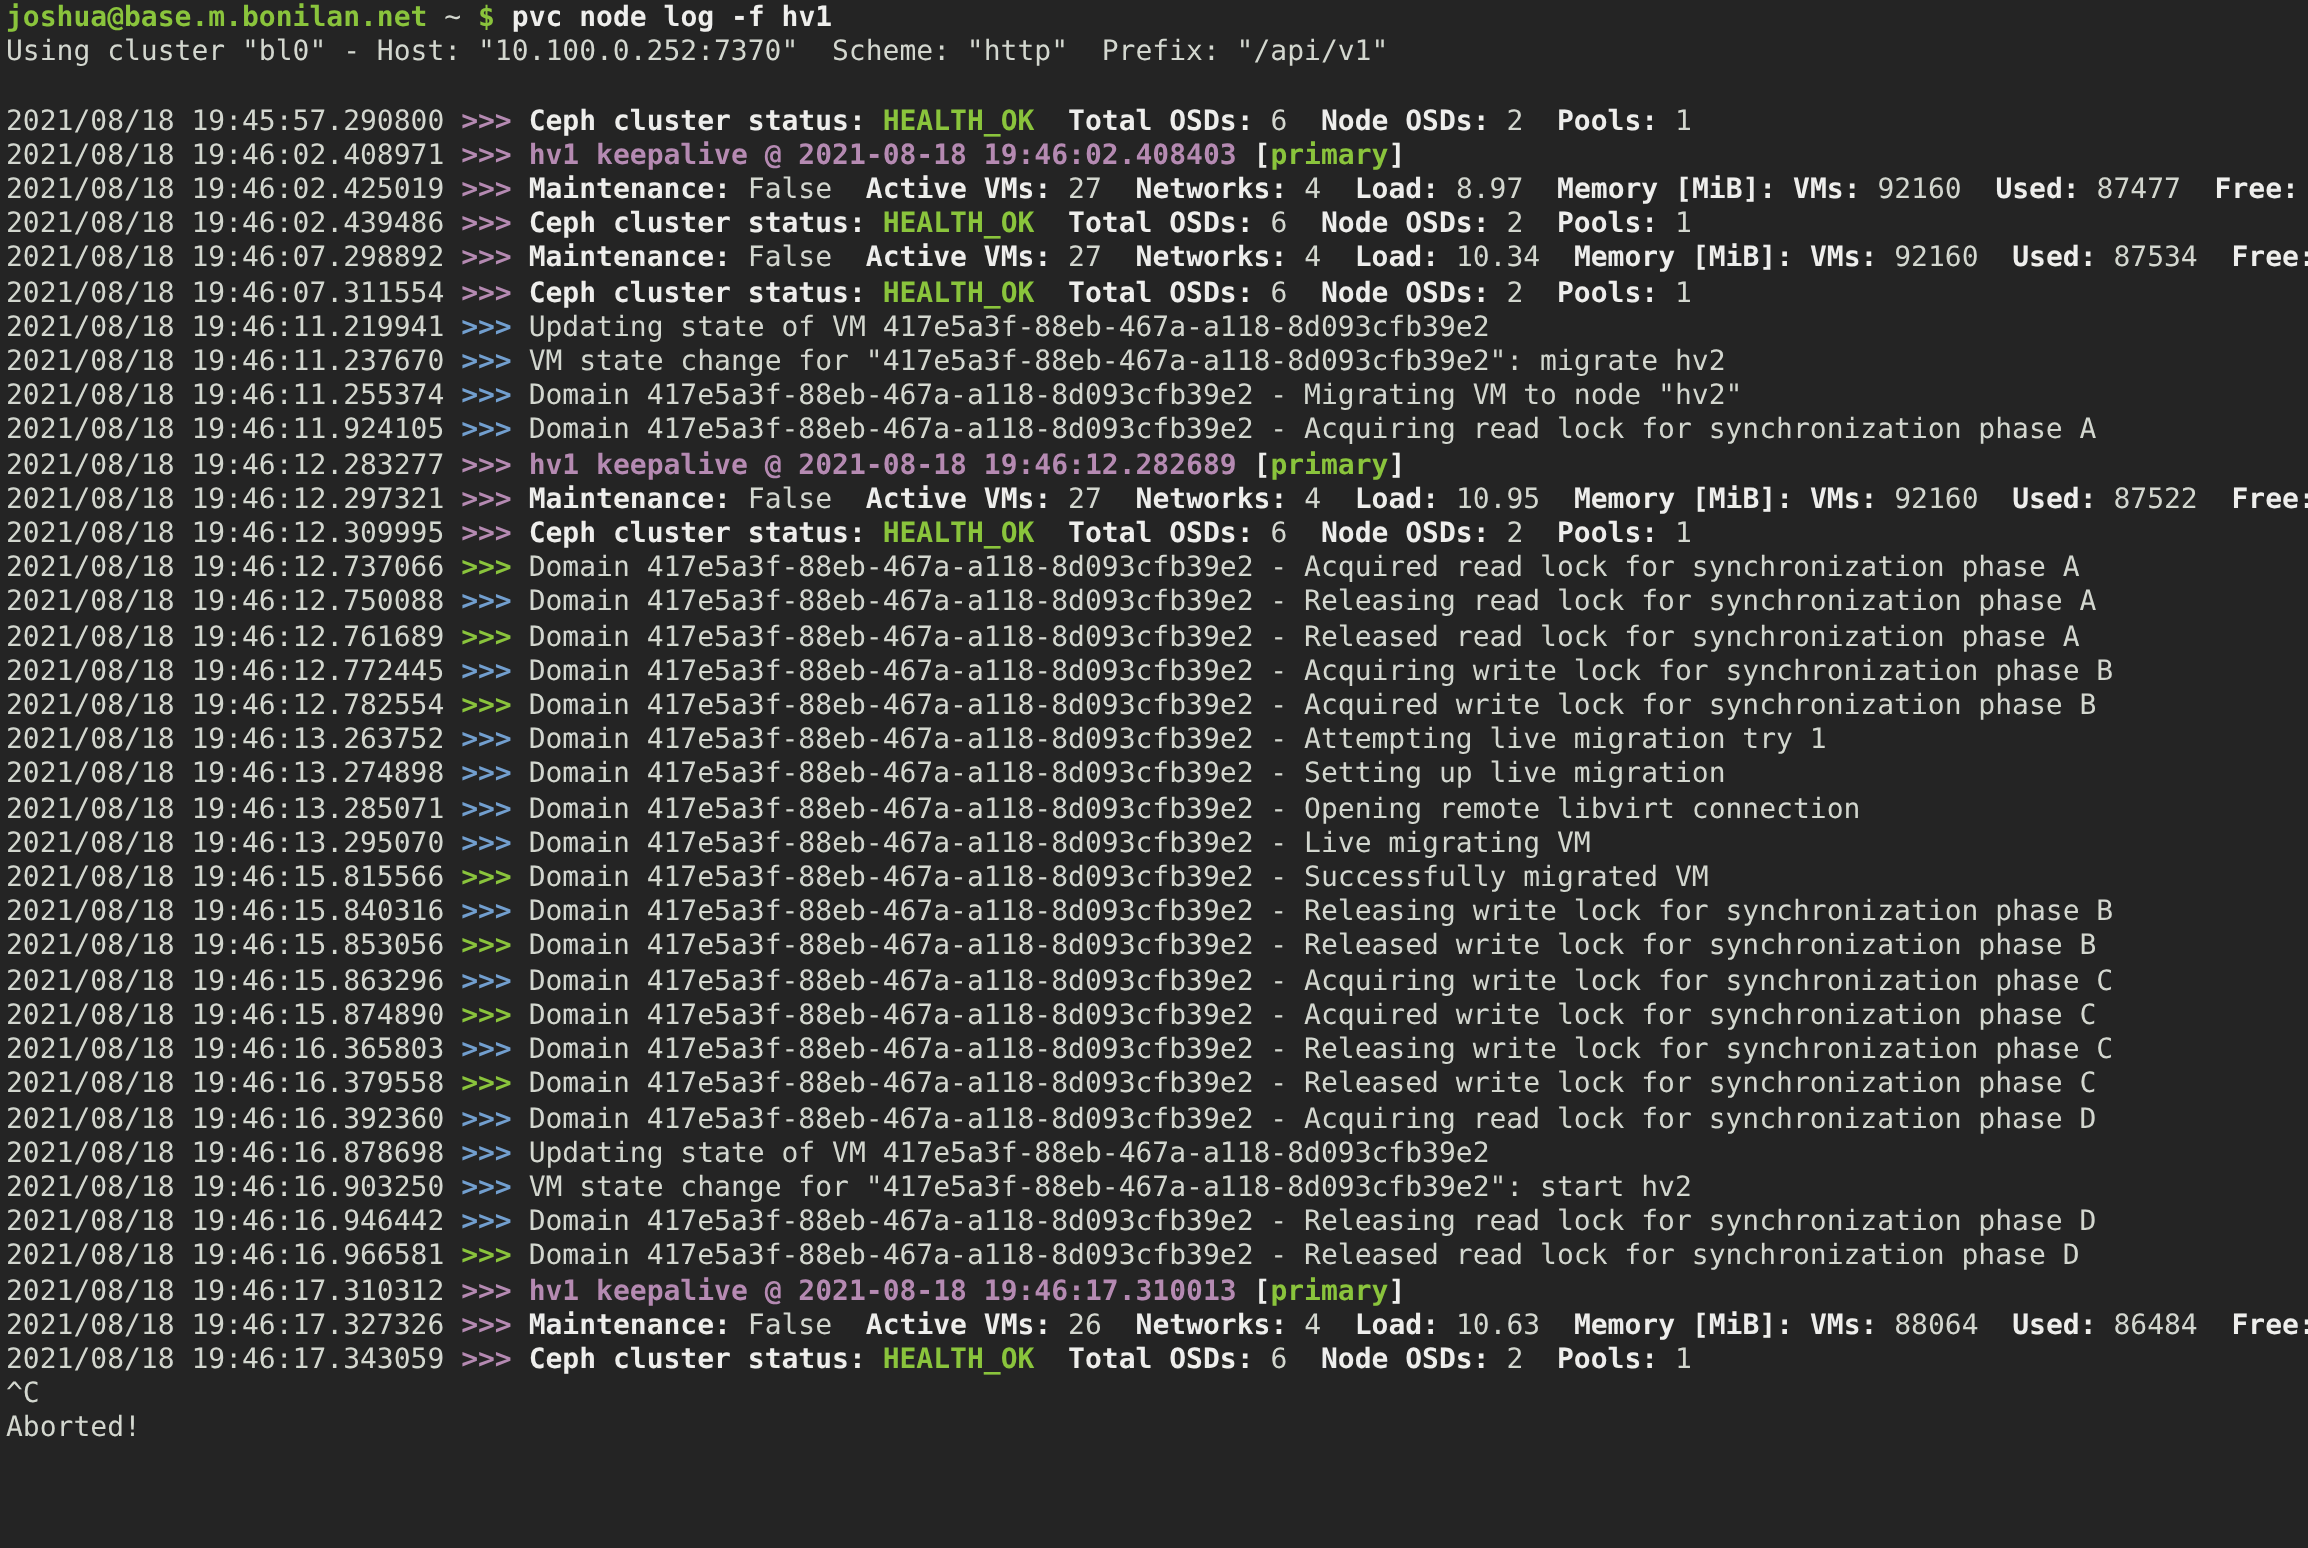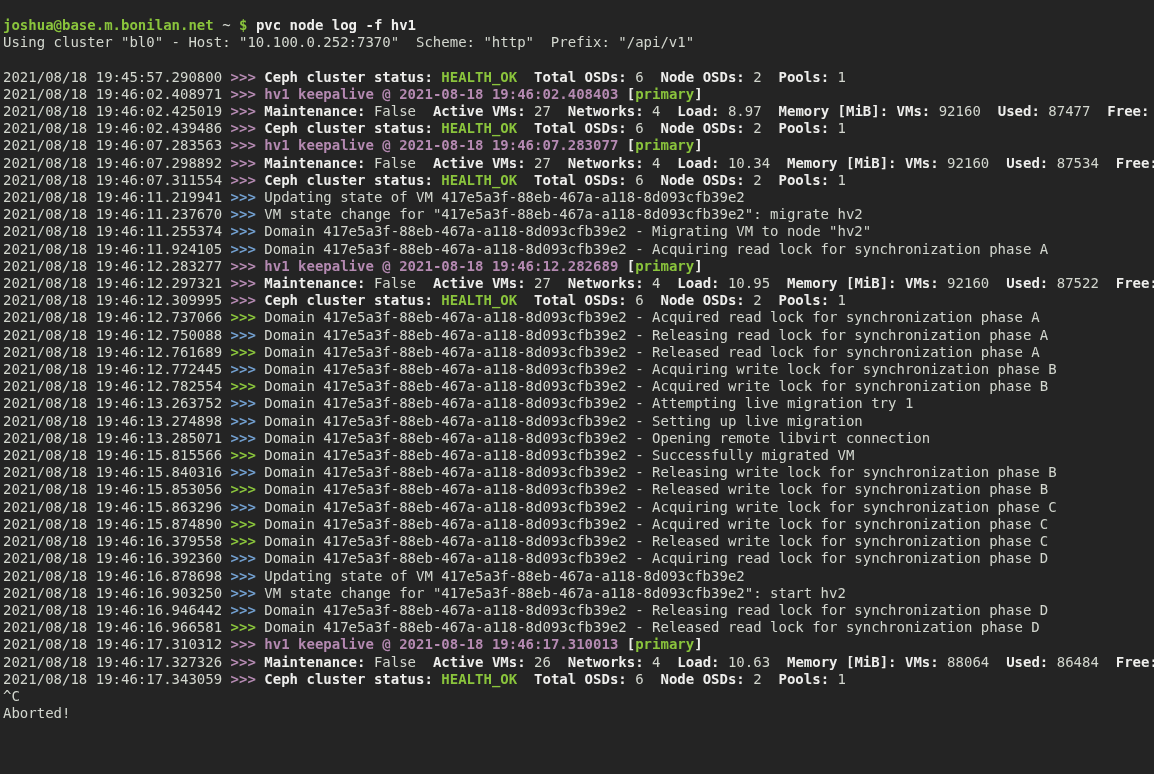--- a/index.html
+++ b/index.html
@@ -2,21 +2,21 @@
 <html style="--bg: #242424; --fg: #d3d7cf; --bold: #eeeeec; --green: #8ac43c; --blue: #729fcf; --purple: #b58ab2;"><head>
 <meta charset="utf-8">
 <style>
   html,body{margin:0;padding:0;}
   body{
     width:1154px;height:774px;overflow:hidden;
     background:var(--bg,#242424);
     font-family:"DejaVu Sans Mono","Liberation Mono",monospace;
     font-size:14px;line-height:17.2px;
   }
-  #screen{padding:1px 0 17px 3px;margin-top:16px;}
+  #screen{padding:1px 0 17px 3px;}
   .line{white-space:pre;}
   .n{color:var(--fg,#d3d7cf);}
   .b{color:var(--bold,#eeeeec);font-weight:bold;}
   .g{color:var(--green,#8ac43c);font-weight:bold;}
   .p{color:var(--purple,#b58ab2);font-weight:bold;text-align:right;}
   .ts{color:var(--fg,#d3d7cf);text-align:center;}
   .mk-tick{color:var(--purple,#b58ab2);font-weight:bold;}
   .mk-info{color:var(--blue,#729fcf);font-weight:bold;}
   .mk-success{color:var(--green,#8ac43c);font-weight:bold;}
 </style>
@@ -25,43 +25,44 @@
 
 <div id="screen">
   <div class="line"><span class="g">joshua@base.m.bonilan.net</span><span class="n"> </span><span class="n">~</span><span class="n"> </span><span class="g">$</span><span class="n"> </span><span class="b">pvc node log -f hv1</span></div>
   <div class="line n">Using cluster "bl0" - Host: "10.100.0.252:7370"  Scheme: "http"  Prefix: "/api/v1"</div>
   <div class="line">&nbsp;</div>
   <div id="log">
       <div class="line"><span class="ts">2021/08/18 19:45:57.290800 </span><span class="mk-tick">&gt;&gt;&gt;</span><span class="n"> </span><span class="b">Ceph cluster status:</span><span class="n"> </span><span class="g">HEALTH_OK</span><span class="n">  </span><span class="b">Total OSDs:</span><span class="n"> 6  </span><span class="b">Node OSDs:</span><span class="n"> 2  </span><span class="b">Pools:</span><span class="n"> 1</span></div>
       <div class="line"><span class="ts">2021/08/18 19:46:02.408971 </span><span class="mk-tick">&gt;&gt;&gt;</span><span class="n"> </span><span class="p">hv1 keepalive @ 2021-08-18 19:46:02.408403</span><span class="b"> [</span><span class="g">primary</span><span class="b">]</span></div>
       <div class="line"><span class="ts">2021/08/18 19:46:02.425019 </span><span class="mk-tick">&gt;&gt;&gt;</span><span class="n"> </span><span class="b">Maintenance:</span><span class="n"> False  </span><span class="b">Active VMs:</span><span class="n"> 27  </span><span class="b">Networks:</span><span class="n"> 4  </span><span class="b">Load:</span><span class="n"> 8.97  </span><span class="b">Memory [MiB]:</span><span class="n"> </span><span class="b">VMs:</span><span class="n"> 92160  </span><span class="b">Used:</span><span class="n"> 87477  </span><span class="b">Free:</span><span class="n"> 44014</span></div>
       <div class="line"><span class="ts">2021/08/18 19:46:02.439486 </span><span class="mk-tick">&gt;&gt;&gt;</span><span class="n"> </span><span class="b">Ceph cluster status:</span><span class="n"> </span><span class="g">HEALTH_OK</span><span class="n">  </span><span class="b">Total OSDs:</span><span class="n"> 6  </span><span class="b">Node OSDs:</span><span class="n"> 2  </span><span class="b">Pools:</span><span class="n"> 1</span></div>
-      <div class="line"><span class="ts">2021/08/18 19:46:07.283563 </span><span class="mk-tick">&gt;&gt;&gt;</span><span class="n"> </span><span class="p">hv1 keepalive @ 2021-08-18 19:46:07.283077</span><span class="b"> [</span><span class="g">primary</span><span class="b">]</span></div>
       <div class="line"><span class="ts">2021/08/18 19:46:07.298892 </span><span class="mk-tick">&gt;&gt;&gt;</span><span class="n"> </span><span class="b">Maintenance:</span><span class="n"> False  </span><span class="b">Active VMs:</span><span class="n"> 27  </span><span class="b">Networks:</span><span class="n"> 4  </span><span class="b">Load:</span><span class="n"> 10.34  </span><span class="b">Memory [MiB]:</span><span class="n"> </span><span class="b">VMs:</span><span class="n"> 92160  </span><span class="b">Used:</span><span class="n"> 87534  </span><span class="b">Free:</span></div>
       <div class="line"><span class="ts">2021/08/18 19:46:07.311554 </span><span class="mk-tick">&gt;&gt;&gt;</span><span class="n"> </span><span class="b">Ceph cluster status:</span><span class="n"> </span><span class="g">HEALTH_OK</span><span class="n">  </span><span class="b">Total OSDs:</span><span class="n"> 6  </span><span class="b">Node OSDs:</span><span class="n"> 2  </span><span class="b">Pools:</span><span class="n"> 1</span></div>
       <div class="line"><span class="ts">2021/08/18 19:46:11.219941 </span><span class="mk-info">&gt;&gt;&gt;</span><span class="n"> </span><span class="n">Updating state of VM 417e5a3f-88eb-467a-a118-8d093cfb39e2</span></div>
       <div class="line"><span class="ts">2021/08/18 19:46:11.237670 </span><span class="mk-info">&gt;&gt;&gt;</span><span class="n"> </span><span class="n">VM state change for "417e5a3f-88eb-467a-a118-8d093cfb39e2": migrate hv2</span></div>
       <div class="line"><span class="ts">2021/08/18 19:46:11.255374 </span><span class="mk-info">&gt;&gt;&gt;</span><span class="n"> </span><span class="n">Domain 417e5a3f-88eb-467a-a118-8d093cfb39e2 - Migrating VM to node "hv2"</span></div>
       <div class="line"><span class="ts">2021/08/18 19:46:11.924105 </span><span class="mk-info">&gt;&gt;&gt;</span><span class="n"> </span><span class="n">Domain 417e5a3f-88eb-467a-a118-8d093cfb39e2 - Acquiring read lock for synchronization phase A</span></div>
       <div class="line"><span class="ts">2021/08/18 19:46:12.283277 </span><span class="mk-tick">&gt;&gt;&gt;</span><span class="n"> </span><span class="p">hv1 keepalive @ 2021-08-18 19:46:12.282689</span><span class="b"> [</span><span class="g">primary</span><span class="b">]</span></div>
       <div class="line"><span class="ts">2021/08/18 19:46:12.297321 </span><span class="mk-tick">&gt;&gt;&gt;</span><span class="n"> </span><span class="b">Maintenance:</span><span class="n"> False  </span><span class="b">Active VMs:</span><span class="n"> 27  </span><span class="b">Networks:</span><span class="n"> 4  </span><span class="b">Load:</span><span class="n"> 10.95  </span><span class="b">Memory [MiB]:</span><span class="n"> </span><span class="b">VMs:</span><span class="n"> 92160  </span><span class="b">Used:</span><span class="n"> 87522  </span><span class="b">Free:</span></div>
       <div class="line"><span class="ts">2021/08/18 19:46:12.309995 </span><span class="mk-tick">&gt;&gt;&gt;</span><span class="n"> </span><span class="b">Ceph cluster status:</span><span class="n"> </span><span class="g">HEALTH_OK</span><span class="n">  </span><span class="b">Total OSDs:</span><span class="n"> 6  </span><span class="b">Node OSDs:</span><span class="n"> 2  </span><span class="b">Pools:</span><span class="n"> 1</span></div>
       <div class="line"><span class="ts">2021/08/18 19:46:12.737066 </span><span class="mk-success">&gt;&gt;&gt;</span><span class="n"> </span><span class="n">Domain 417e5a3f-88eb-467a-a118-8d093cfb39e2 - Acquired read lock for synchronization phase A</span></div>
       <div class="line"><span class="ts">2021/08/18 19:46:12.750088 </span><span class="mk-info">&gt;&gt;&gt;</span><span class="n"> </span><span class="n">Domain 417e5a3f-88eb-467a-a118-8d093cfb39e2 - Releasing read lock for synchronization phase A</span></div>
       <div class="line"><span class="ts">2021/08/18 19:46:12.761689 </span><span class="mk-success">&gt;&gt;&gt;</span><span class="n"> </span><span class="n">Domain 417e5a3f-88eb-467a-a118-8d093cfb39e2 - Released read lock for synchronization phase A</span></div>
       <div class="line"><span class="ts">2021/08/18 19:46:12.772445 </span><span class="mk-info">&gt;&gt;&gt;</span><span class="n"> </span><span class="n">Domain 417e5a3f-88eb-467a-a118-8d093cfb39e2 - Acquiring write lock for synchronization phase B</span></div>
       <div class="line"><span class="ts">2021/08/18 19:46:12.782554 </span><span class="mk-success">&gt;&gt;&gt;</span><span class="n"> </span><span class="n">Domain 417e5a3f-88eb-467a-a118-8d093cfb39e2 - Acquired write lock for synchronization phase B</span></div>
       <div class="line"><span class="ts">2021/08/18 19:46:13.263752 </span><span class="mk-info">&gt;&gt;&gt;</span><span class="n"> </span><span class="n">Domain 417e5a3f-88eb-467a-a118-8d093cfb39e2 - Attempting live migration try 1</span></div>
       <div class="line"><span class="ts">2021/08/18 19:46:13.274898 </span><span class="mk-info">&gt;&gt;&gt;</span><span class="n"> </span><span class="n">Domain 417e5a3f-88eb-467a-a118-8d093cfb39e2 - Setting up live migration</span></div>
       <div class="line"><span class="ts">2021/08/18 19:46:13.285071 </span><span class="mk-info">&gt;&gt;&gt;</span><span class="n"> </span><span class="n">Domain 417e5a3f-88eb-467a-a118-8d093cfb39e2 - Opening remote libvirt connection</span></div>
+      <div class="line"><span class="ts">2021/08/18 19:46:13.295070 </span><span class="mk-info">&gt;&gt;&gt;</span><span class="n"> </span><span class="n">Domain 417e5a3f-88eb-467a-a118-8d093cfb39e2 - Live migrating VM</span></div>
       <div class="line"><span class="ts">2021/08/18 19:46:15.815566 </span><span class="mk-success">&gt;&gt;&gt;</span><span class="n"> </span><span class="n">Domain 417e5a3f-88eb-467a-a118-8d093cfb39e2 - Successfully migrated VM</span></div>
       <div class="line"><span class="ts">2021/08/18 19:46:15.840316 </span><span class="mk-info">&gt;&gt;&gt;</span><span class="n"> </span><span class="n">Domain 417e5a3f-88eb-467a-a118-8d093cfb39e2 - Releasing write lock for synchronization phase B</span></div>
       <div class="line"><span class="ts">2021/08/18 19:46:15.853056 </span><span class="mk-success">&gt;&gt;&gt;</span><span class="n"> </span><span class="n">Domain 417e5a3f-88eb-467a-a118-8d093cfb39e2 - Released write lock for synchronization phase B</span></div>
       <div class="line"><span class="ts">2021/08/18 19:46:15.863296 </span><span class="mk-info">&gt;&gt;&gt;</span><span class="n"> </span><span class="n">Domain 417e5a3f-88eb-467a-a118-8d093cfb39e2 - Acquiring write lock for synchronization phase C</span></div>
       <div class="line"><span class="ts">2021/08/18 19:46:15.874890 </span><span class="mk-success">&gt;&gt;&gt;</span><span class="n"> </span><span class="n">Domain 417e5a3f-88eb-467a-a118-8d093cfb39e2 - Acquired write lock for synchronization phase C</span></div>
+      <div class="line"><span class="ts">2021/08/18 19:46:16.365803 </span><span class="mk-info">&gt;&gt;&gt;</span><span class="n"> </span><span class="n">Domain 417e5a3f-88eb-467a-a118-8d093cfb39e2 - Releasing write lock for synchronization phase C</span></div>
       <div class="line"><span class="ts">2021/08/18 19:46:16.379558 </span><span class="mk-success">&gt;&gt;&gt;</span><span class="n"> </span><span class="n">Domain 417e5a3f-88eb-467a-a118-8d093cfb39e2 - Released write lock for synchronization phase C</span></div>
       <div class="line"><span class="ts">2021/08/18 19:46:16.392360 </span><span class="mk-info">&gt;&gt;&gt;</span><span class="n"> </span><span class="n">Domain 417e5a3f-88eb-467a-a118-8d093cfb39e2 - Acquiring read lock for synchronization phase D</span></div>
       <div class="line"><span class="ts">2021/08/18 19:46:16.878698 </span><span class="mk-info">&gt;&gt;&gt;</span><span class="n"> </span><span class="n">Updating state of VM 417e5a3f-88eb-467a-a118-8d093cfb39e2</span></div>
       <div class="line"><span class="ts">2021/08/18 19:46:16.903250 </span><span class="mk-info">&gt;&gt;&gt;</span><span class="n"> </span><span class="n">VM state change for "417e5a3f-88eb-467a-a118-8d093cfb39e2": start hv2</span></div>
       <div class="line"><span class="ts">2021/08/18 19:46:16.946442 </span><span class="mk-info">&gt;&gt;&gt;</span><span class="n"> </span><span class="n">Domain 417e5a3f-88eb-467a-a118-8d093cfb39e2 - Releasing read lock for synchronization phase D</span></div>
       <div class="line"><span class="ts">2021/08/18 19:46:16.966581 </span><span class="mk-success">&gt;&gt;&gt;</span><span class="n"> </span><span class="n">Domain 417e5a3f-88eb-467a-a118-8d093cfb39e2 - Released read lock for synchronization phase D</span></div>
       <div class="line"><span class="ts">2021/08/18 19:46:17.310312 </span><span class="mk-tick">&gt;&gt;&gt;</span><span class="n"> </span><span class="p">hv1 keepalive @ 2021-08-18 19:46:17.310013</span><span class="b"> [</span><span class="g">primary</span><span class="b">]</span></div>
       <div class="line"><span class="ts">2021/08/18 19:46:17.327326 </span><span class="mk-tick">&gt;&gt;&gt;</span><span class="n"> </span><span class="b">Maintenance:</span><span class="n"> False  </span><span class="b">Active VMs:</span><span class="n"> 26  </span><span class="b">Networks:</span><span class="n"> 4  </span><span class="b">Load:</span><span class="n"> 10.63  </span><span class="b">Memory [MiB]:</span><span class="n"> </span><span class="b">VMs:</span><span class="n"> 88064  </span><span class="b">Used:</span><span class="n"> 86484  </span><span class="b">Free:</span></div>
       <div class="line"><span class="ts">2021/08/18 19:46:17.343059 </span><span class="mk-tick">&gt;&gt;&gt;</span><span class="n"> </span><span class="b">Ceph cluster status:</span><span class="n"> </span><span class="g">HEALTH_OK</span><span class="n">  </span><span class="b">Total OSDs:</span><span class="n"> 6  </span><span class="b">Node OSDs:</span><span class="n"> 2  </span><span class="b">Pools:</span><span class="n"> 1</span></div>
     </div>

